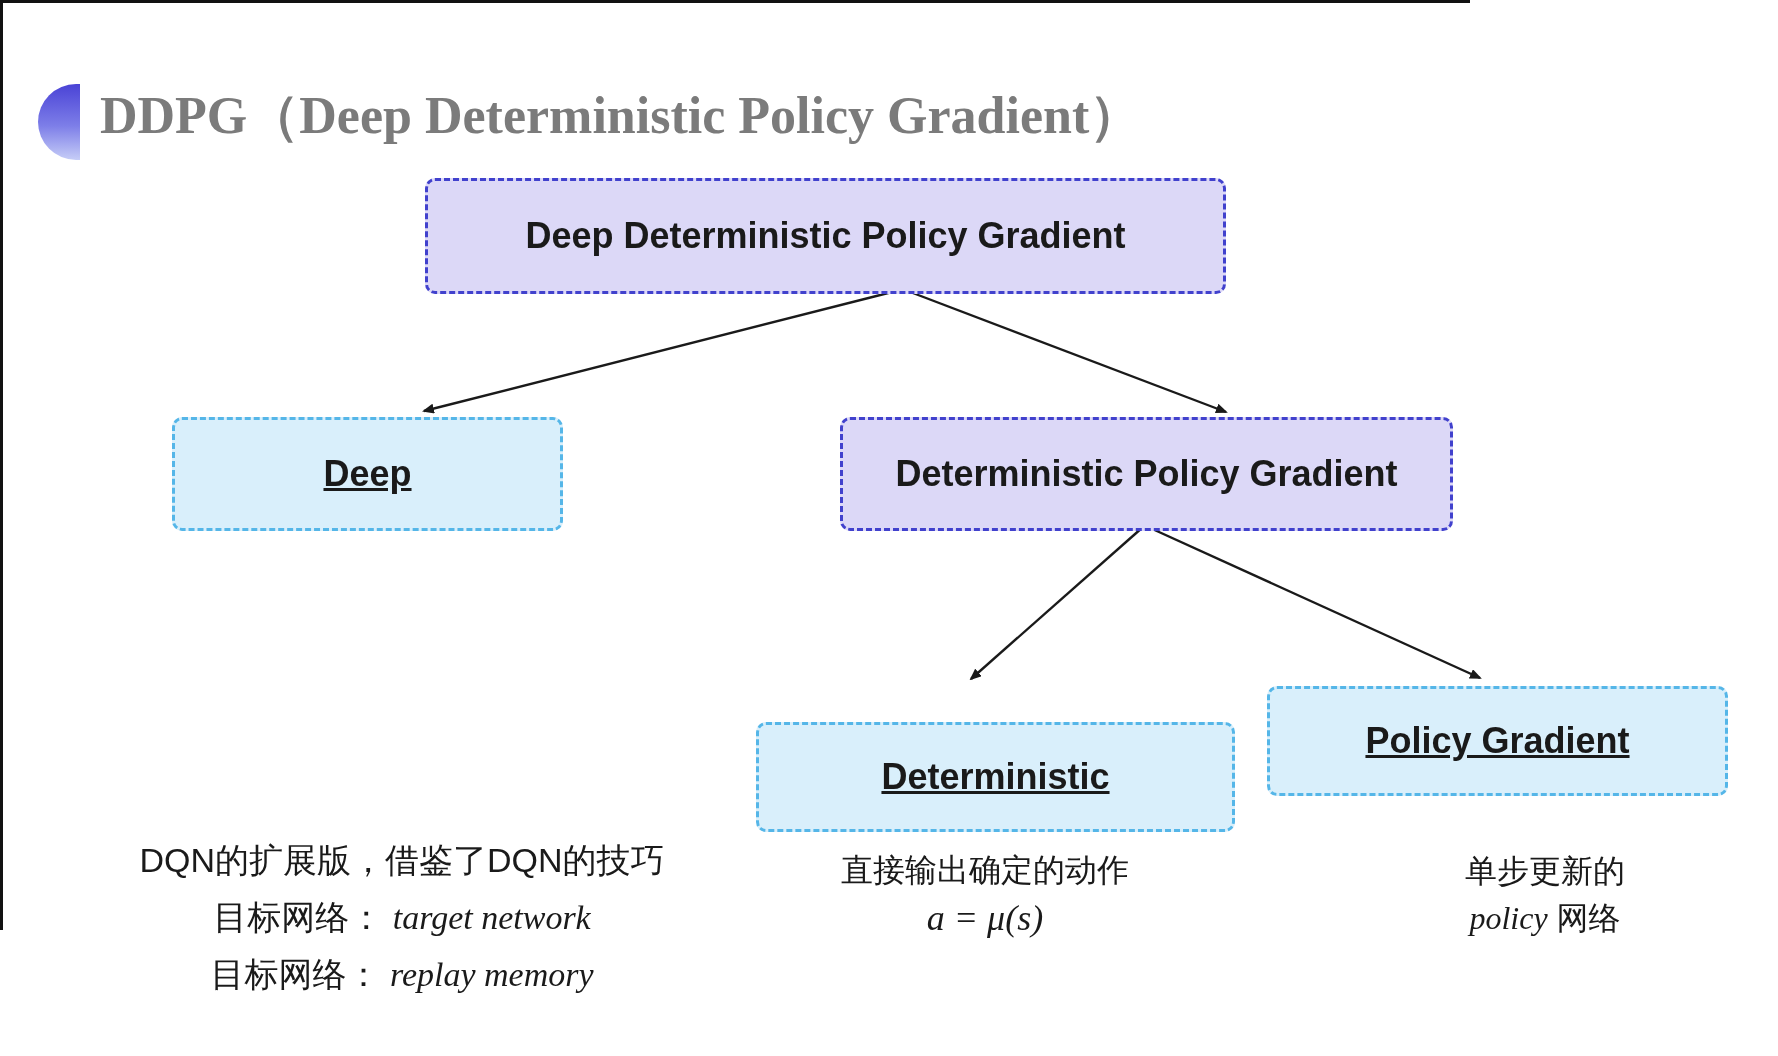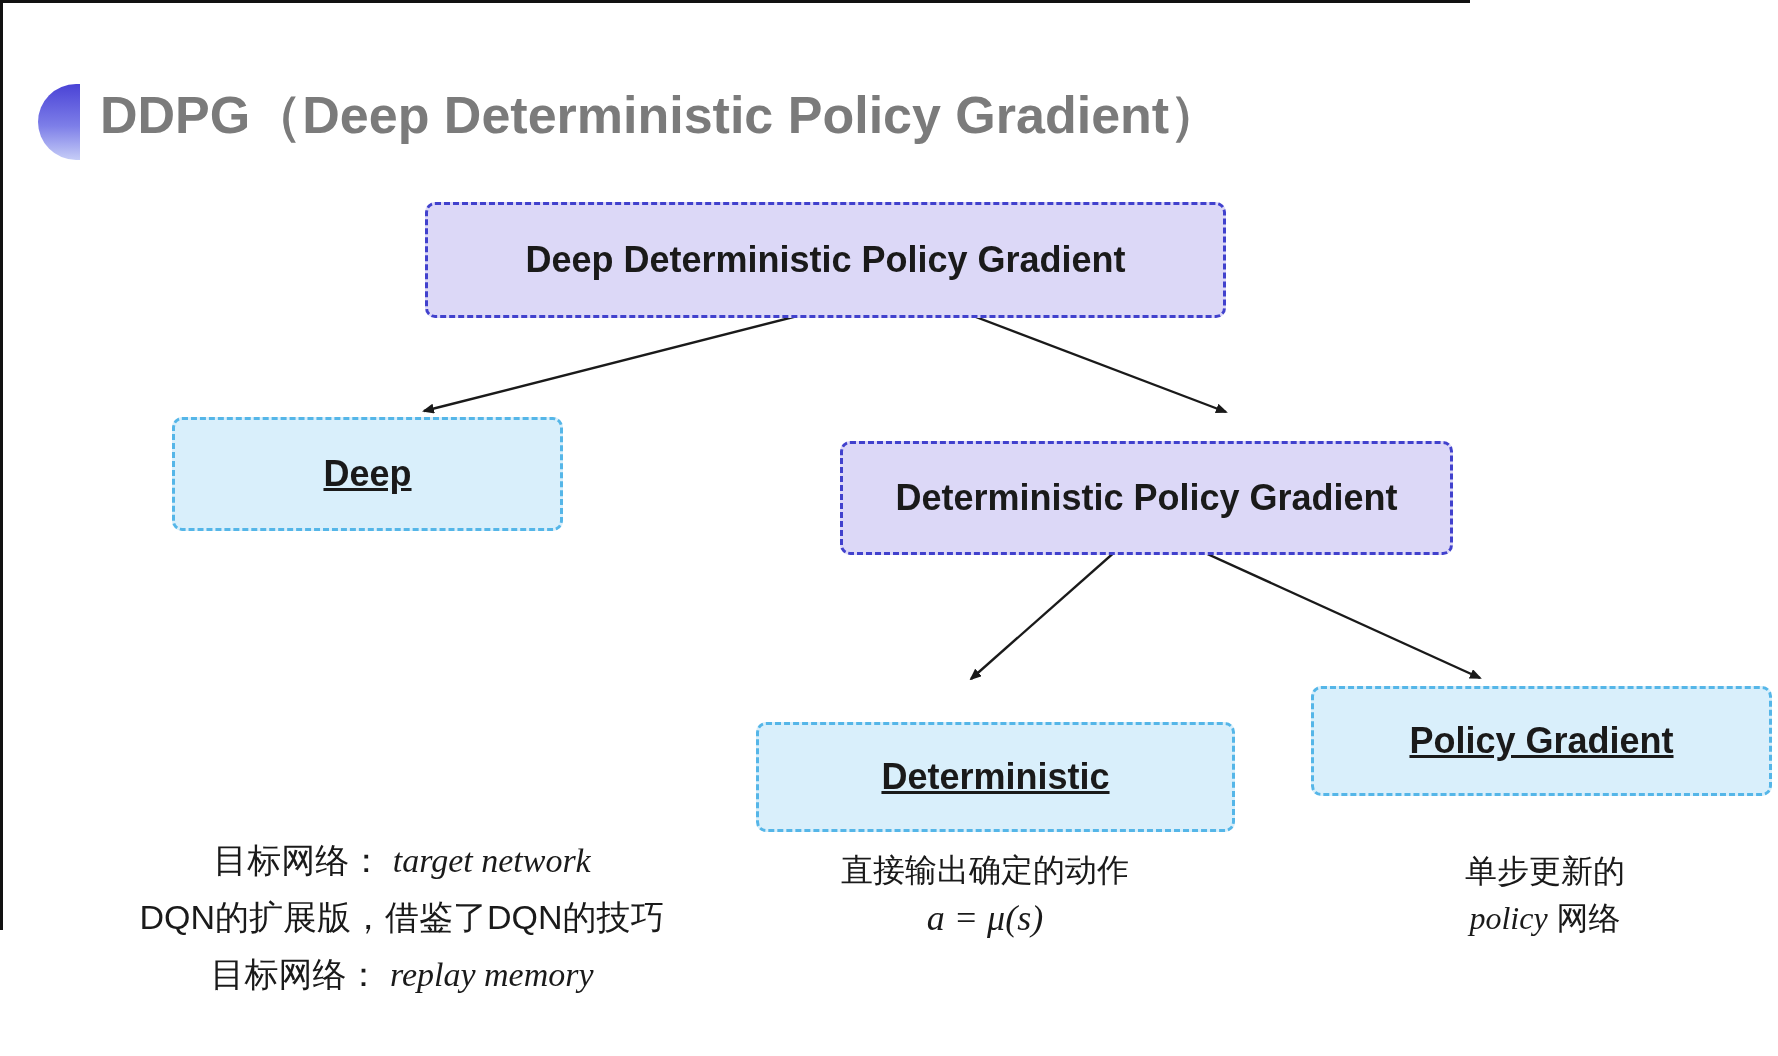--- a/index.html
+++ b/index.html
@@ -12,35 +12,35 @@
   .frame-left{position:absolute;left:0;top:0;width:3px;height:930px;background:#111;}
 
   
   .bullet{
     position:absolute;left:38px;top:84px;width:42px;height:76px;
     border-radius:40px 0 0 40px;
     background:linear-gradient(180deg,var(--icon-top,#4a43d6) 0%,#7d7ee8 55%,var(--icon-bottom,#c6cdf7) 100%);
   }
   .title{
     position:absolute;left:100px;top:78px;height:76px;display:flex;align-items:center;
-    font-size:52px;font-weight:600;letter-spacing:0px;color:var(--title-color,#7b7b7b);white-space:nowrap;
+    font-size:52px;font-weight:600;letter-spacing:0px;color:var(--title-color,#7b7b7b);white-space:nowrap;font-family:Liberation Serif, serif;
   }
 
   
   .node{
     position:absolute;display:flex;align-items:center;justify-content:center;
     border-radius:10px;font-size:36px;font-weight:600;white-space:nowrap;
   }
-  .node.purple{background:var(--purple-fill,#dcd8f7);border:3px dashed var(--purple-border,#4141cd);margin-top:24px;}
+  .node.purple{background:var(--purple-fill,#dcd8f7);border:3px dashed var(--purple-border,#4141cd);}
   .node.cyan{background:var(--cyan-fill,#d9effb);border:3px dashed var(--cyan-border,#55b6e8);text-decoration:underline;}
   .node-root{left:425px;top:178px;width:795px;height:110px;}
   .node-deep{left:172px;top:417px;width:385px;height:108px;}
   .node-dpg{left:840px;top:417px;width:607px;height:108px;text-align:right;}
   .node-det{left:756px;top:686px;width:473px;height:104px;margin-top:36px;}
-  .node-pg{left:1267px;top:686px;width:455px;height:104px;margin-left:44px;}
+  .node-pg{left:1267px;top:686px;width:455px;height:104px;}
 
   .arrows{position:absolute;left:0;top:0;width:1778px;height:1056px;pointer-events:none;}
 
   
   .ann{position:absolute;text-align:center;line-height:57px;white-space:nowrap;}
   .ann-left{left:102px;top:832px;width:600px;font-size:34px;}
   .ann-mid{left:700px;top:846px;width:570px;font-size:32px;line-height:48px;}
   .ann-right{left:1320px;top:848px;width:450px;font-size:32px;line-height:47px;}
   .math{font-family:"Liberation Serif","DejaVu Serif",serif;font-style:italic;}
   .ann-mid .math{font-size:36px;}
@@ -84,25 +84,25 @@
 
   <div class="node cyan node-det">
     <span>Deterministic</span>
   </div>
 
   <div class="node cyan node-pg">
     <span>Policy Gradient</span>
   </div>
 
   <div class="ann ann-left">
+    <div>DQN的扩展版，借鉴了DQN的技巧</div>
     <div>
       <span>目标网络：</span>
       <span class="math">target network</span>
     </div>
-    <div>DQN的扩展版，借鉴了DQN的技巧</div>
     <div>
       <span>目标网络：</span>
       <span class="math">replay memory</span>
     </div>
   </div>
 
   <div class="ann ann-mid">
     <div>直接输出确定的动作</div>
     <div class="math">a = μ(s)</div>
   </div>

